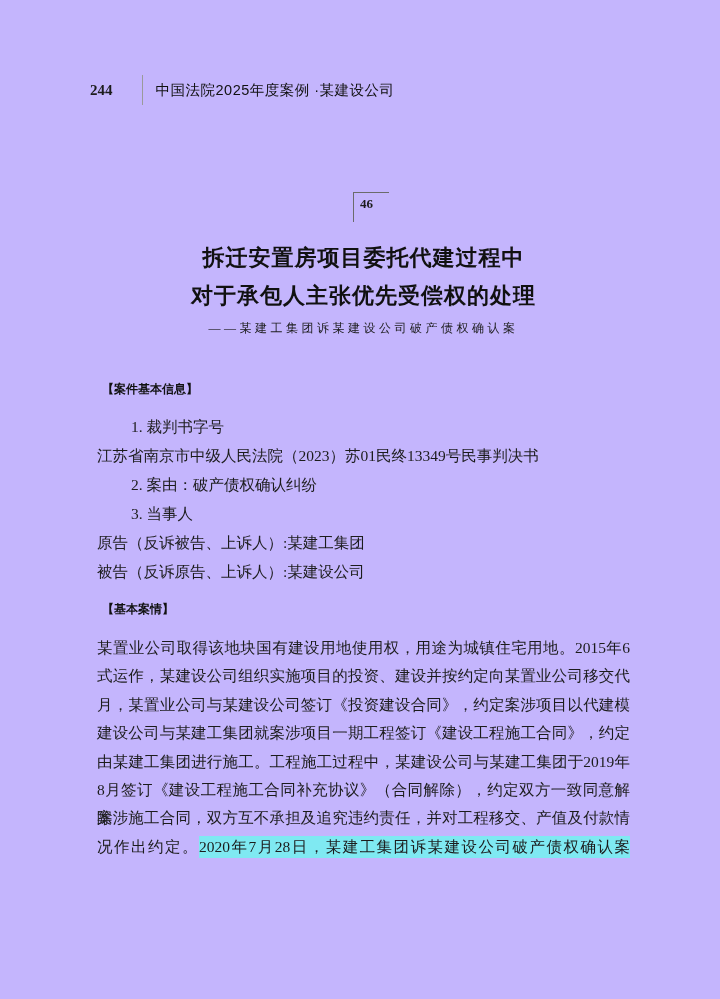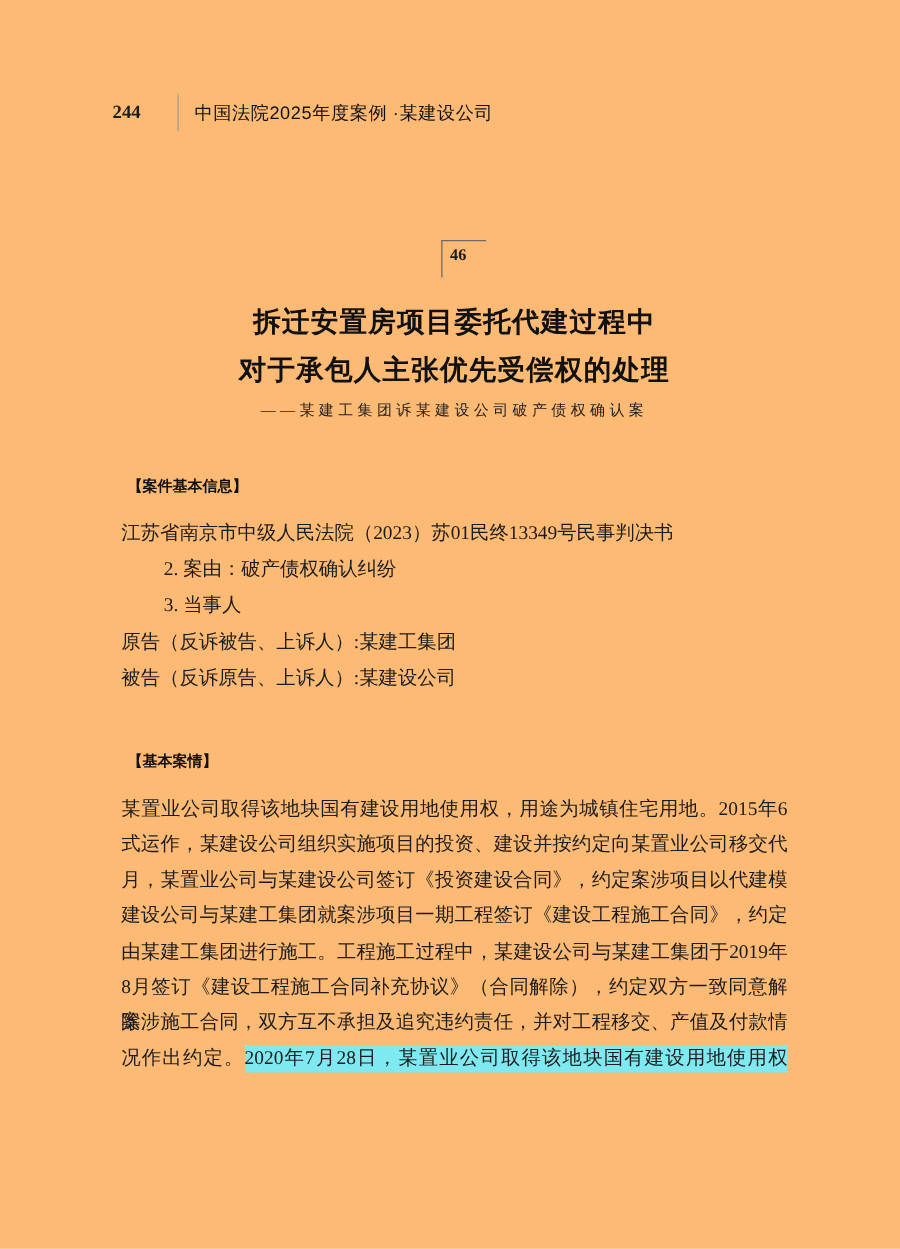--- a/index.html
+++ b/index.html
@@ -6,21 +6,21 @@
   html, body { background: #ffffff; }
   body {
     width: 720px; height: 999px;
     font-family: "Liberation Serif", "DejaVu Serif", serif;
     color: #1c1c1c;
     position: relative;
     overflow: hidden;
   }
   .page {
     position: absolute; inset: 0;
-    background: #fdba74;
+    background: #c4b5fd;
   }
 
   
   .running-header {
     position: absolute; top: 74px; left: 90px;
     display: flex; align-items: center; height: 32px;
   }
   .page-num {
     font-family: "Liberation Serif", "DejaVu Serif", serif;
     font-weight: bold; font-size: 15px;
@@ -106,33 +106,34 @@
   <div class="title-block">
     <div>拆迁安置房项目委托代建过程中</div>
     <div>对于承包人主张优先受偿权的处理</div>
   </div>
 
   <div class="subtitle">——某建工集团诉某建设公司破产债权确认案</div>
 
   <div class="section-heading heading-basic-info">【案件基本信息】</div>
 
   <div class="info-list" id="basic-info-list">
+      <div class="info-line indent">1. 裁判书字号</div>
       <div class="info-line">江苏省南京市中级人民法院（2023）苏01民终13349号民事判决书</div>
       <div class="info-line indent">2. 案由：破产债权确认纠纷</div>
       <div class="info-line indent">3. 当事人</div>
       <div class="info-line">原告（反诉被告、上诉人）:某建工集团</div>
       <div class="info-line">被告（反诉原告、上诉人）:某建设公司</div>
     </div>
 
   <div class="section-heading heading-case-facts">【基本案情】</div>
 
   <div class="body-para" id="case-facts-body">
       <div class="body-line">某置业公司取得该地块国有建设用地使用权，用途为城镇住宅用地。2015年6</div>
       <div class="body-line">式运作，某建设公司组织实施项目的投资、建设并按约定向某置业公司移交代</div>
       <div class="body-line">月，某置业公司与某建设公司签订《投资建设合同》，约定案涉项目以代建模</div>
       <div class="body-line">建设公司与某建工集团就案涉项目一期工程签订《建设工程施工合同》，约定</div>
       <div class="body-line">由某建工集团进行施工。工程施工过程中，某建设公司与某建工集团于2019年</div>
       <div class="body-line">8月签订《建设工程施工合同补充协议》（合同解除），约定双方一致同意解除</div>
       <div class="body-line">案涉施工合同，双方互不承担及追究违约责任，并对工程移交、产值及付款情</div>
-      <div class="body-line"><span>况作出约定。</span><span class="hl" style="background: rgb(127, 233, 242);">2020年7月28日，某置业公司取得该地块国有建设用地使用权</span></div>
+      <div class="body-line"><span>况作出约定。</span><span class="hl" style="background: rgb(127, 233, 242);">2020年7月28日，某建工集团诉某建设公司破产债权确认案</span></div>
     </div>
 
 </div>
 
 </body></html>

